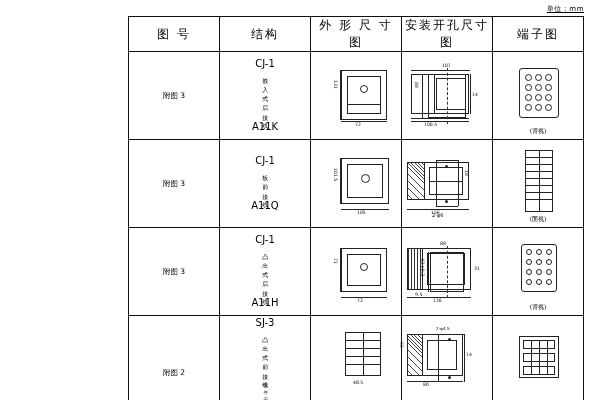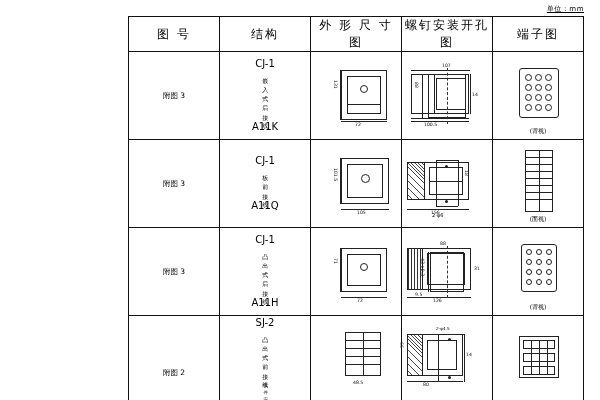--- a/index.html
+++ b/index.html
@@ -171,21 +171,21 @@
 <div class="page">
 
   <div class="unit-label">单位：mm</div>
 
   <table class="main">
     <thead>
       <tr>
         <th class="c-num">图 号</th>
         <th class="c-struct">结构</th>
         <th class="c-outline">外 形 尺 寸 图</th>
-        <th class="c-holes">螺钉安装开孔图</th>
+        <th class="c-holes">安装开孔尺寸图</th>
         <th class="c-term">端子图</th>
       </tr>
     </thead>
     <tbody>
 
       <tr>
         <td class="c-num">
           <div class="num-inner">
             <span>附图 3</span>
           </div>
@@ -385,21 +385,21 @@
       </tr>
 
       <tr>
         <td class="c-num">
           <div class="num-inner">
             <span>附图 2</span>
           </div>
         </td>
         <td class="c-struct">
           <div class="struct-inner">
-            <span class="struct-code">SJ-2</span>
+            <span class="struct-code">SJ-3</span>
             <span class="vert-text">凸 出 式 前 接 线</span>
             <span class="vert-text" style="font-size:4.5px;">零 件 安 装 孔 螺 钉 孔</span>
           </div>
         </td>
 
         <td class="c-outline">
           <div class="cellwrap">
             <div class="box" style="left:34px; top:16px; width:36px; height:44px;"></div>
             <div class="hline" style="left:34px; top:24px; width:36px;"></div>
             <div class="hline" style="left:34px; top:32px; width:36px;"></div>

